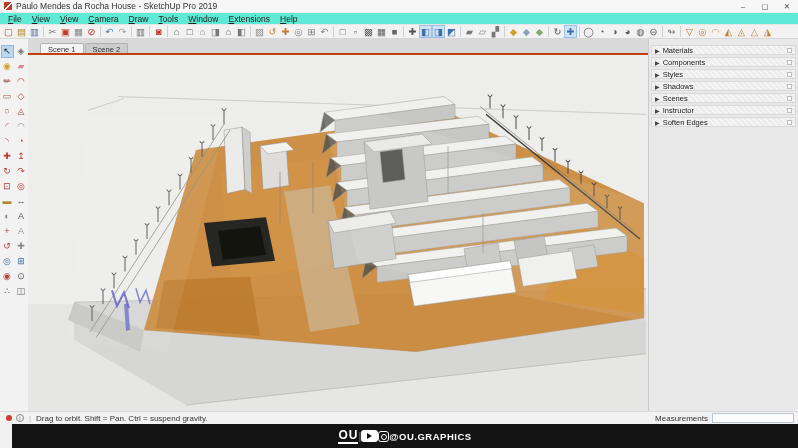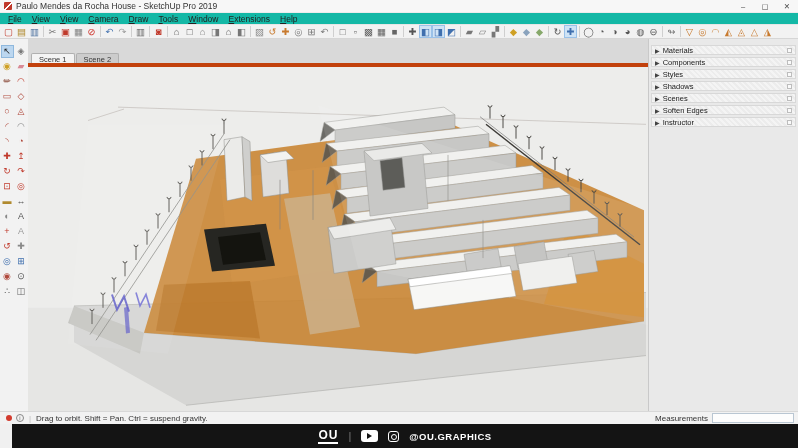--- a/index.html
+++ b/index.html
@@ -6,39 +6,39 @@
   html,body { width:798px; height:448px; overflow:hidden; font-family:"Liberation Sans",sans-serif; background:#f0f0f0; }
   .app { position:absolute; inset:0; }
 
   
   .titlebar { position:absolute; top:0; left:0; right:0; height:13px; background:#f7f7f7; display:flex; align-items:center; padding-left:4px; font-size:8.5px; color:#333; border-bottom:1px solid #ececec; }
   .skp-logo { width:8px; height:8px; margin-right:4px; background:#c0392b; background-image:linear-gradient(135deg,transparent 44%,#fff 44%,#fff 58%,transparent 58%); border-radius:1px; }
   .win-btns { margin-left:auto; display:flex; height:100%; }
   .win-btn { width:22px; height:100%; display:flex; align-items:center; justify-content:center; font-size:7.5px; color:#444; }
 
   
-  .menubar { position:absolute; top:13px; left:0; right:0; height:11px; display:flex; align-items:center; padding-left:3px; font-size:8.5px; color:#222; background:#14b8a6; }
+  .menubar { position:absolute; top:13px; left:0; right:0; height:11px; display:flex; align-items:center; padding-left:3px; font-size:8.5px; color:#222; background:#5eead4; }
   .mi { display:inline-block; padding:0 5px; }
   .mi::first-letter { text-decoration:underline; }
 
   
   .toolbar { position:absolute; top:24px; left:0; right:0; height:15px; background:#f2f2f2; border-top:1px solid #e6e6e6; border-bottom:1px solid #d6d6d6; display:flex; align-items:center; padding:0 2px; }
   .tbtn { width:13px; height:13px; border:1px solid transparent; background:transparent; display:flex; align-items:center; justify-content:center; padding:0; }
   .tbtn.active { background:#cfe3f5; border-color:#9ac1e8; }
   .tbtn .glyph { font-size:9.5px; line-height:1; }
   .tsep { width:1px; height:11px; background:#cfcfcf; margin:0 2px; flex:none; }
 
   
   .main { position:absolute; top:39px; left:0; right:0; bottom:37px; display:flex; }
   .lefttools { width:28px; background:#f2f2f2; padding-top:6px; display:grid; grid-template-columns:13px 13px; gap:2px 1px; justify-content:center; align-content:start; }
   .tool { width:13px; height:13px; border:1px solid transparent; background:transparent; display:flex; align-items:center; justify-content:center; padding:0; font-size:9px; line-height:1; }
   .tool.active { background:#bcd7f0; border-color:#8fb8dd; }
 
   .center { flex:1; display:flex; flex-direction:column; min-width:0; }
-  .tabsbar { height:28px; background:#d9d9d9; border-bottom:4px solid #c2410c; display:flex; align-items:flex-end; padding-left:3px; gap:1px; }
+  .tabsbar { height:16px; background:#d9d9d9; border-bottom:2px solid #c2410c; display:flex; align-items:flex-end; padding-left:12px; gap:1px; }
   .tab { font-size:7.5px; color:#333; padding:1px 7px 0 7px; background:#cccccc; border:1px solid #b0b0b0; border-bottom:none; border-radius:2px 2px 0 0; line-height:9px; height:10px; }
   .tab.active { background:#f4f4f4; }
   .canvas { flex:1; position:relative; background:#ededeb; }
   .canvas svg { position:absolute; inset:0; width:100%; height:100%; }
 
   
   .tray { width:150px; background:#e9e9e9; border-left:1px solid #c9c9c9; padding:4px 2px 0 2px; }
   .tray-head { height:11px; background:#f0f0f0; border:1px solid #cfcfcf; display:flex; align-items:center; font-size:7.5px; color:#222; padding:0 2px 0 4px; }
   .tray-head .pin { margin-left:auto; font-size:6px; color:#555; padding:0 3px; }
   .tray-head .closebox { width:8px; height:8px; background:#c74b3c; color:#fff; font-size:6px; line-height:8px; text-align:center; border-radius:1px; }
@@ -51,21 +51,21 @@
   .statusbar { position:absolute; left:0; right:0; bottom:24px; height:13px; background:#f2f2f2; border-top:1px solid #d8d8d8; display:flex; align-items:center; font-size:8px; color:#333; padding:0 4px; }
   .reddot { width:6px; height:6px; border-radius:50%; background:#d23b2e; margin:0 4px 0 2px; flex:none; }
   .infoicon { width:8px; height:8px; border:1px solid #888; border-radius:50%; color:#666; font-size:6px; line-height:6px; text-align:center; margin-right:5px; flex:none; }
   .infoicon::before { content:"i"; }
   .sdiv { color:#bbb; margin-right:5px; }
   .hint { white-space:nowrap; }
   .meas-label { margin-left:auto; font-size:8px; color:#333; margin-right:4px; }
   .meas-input { width:82px; height:10px; border:1px solid #b9c6d2; background:#fdfdfd; font-size:7px; padding:0 2px; }
 
   
-  .footer { position:absolute; left:12px; right:0; bottom:0; height:24px; background:#141414; display:flex; align-items:center; justify-content:center; gap:10px; }
+  .footer { position:absolute; left:12px; right:0; bottom:0; height:24px; background:#141414; display:flex; align-items:center; justify-content:center; gap:0; }
   .ou-logo { color:#fff; font-weight:bold; font-size:12px; letter-spacing:1px; border-bottom:2px solid #fff; padding-bottom:1px; line-height:1; }
   .pipe { color:#777; font-size:11px; }
   .yt-icon { width:17px; height:12px; background:#fff; border-radius:3px; display:flex; align-items:center; justify-content:center; }
   .yt-icon::before { content:""; border-left:5px solid #141414; border-top:3px solid transparent; border-bottom:3px solid transparent; }
   .ig-icon { width:11px; height:11px; border:1.5px solid #fff; border-radius:3px; position:relative; }
   .ig-icon::before { content:""; position:absolute; left:2px; top:2px; width:4px; height:4px; border:1.2px solid #fff; border-radius:50%; }
   .handle { color:#fff; font-weight:bold; font-size:9.5px; letter-spacing:.5px; }
 </style>
 </head>
 <body>
@@ -503,26 +503,26 @@
           <span>Shadows</span>
           <span class="detach"></span>
         </div>
           <div class="tray-section">
           <span class="chev"></span>
           <span>Scenes</span>
           <span class="detach"></span>
         </div>
           <div class="tray-section">
           <span class="chev"></span>
+          <span>Instructor</span>
+          <span class="detach"></span>
+        </div>
+          <div class="tray-section">
+          <span class="chev"></span>
           <span>Soften Edges</span>
-          <span class="detach"></span>
-        </div>
-          <div class="tray-section">
-          <span class="chev"></span>
-          <span>Instructor</span>
           <span class="detach"></span>
         </div>
         </div>
     </div>
   </div>
 
   <div class="statusbar">
     <span class="reddot"></span>
     <span class="infoicon"></span>
     <span class="sdiv">|</span>

